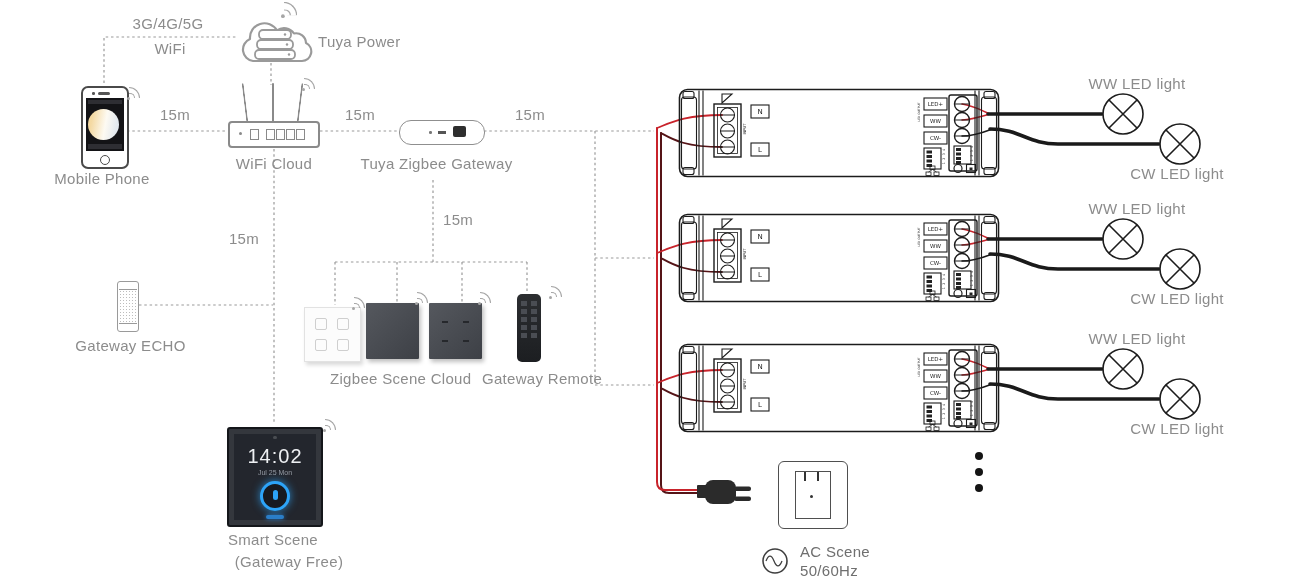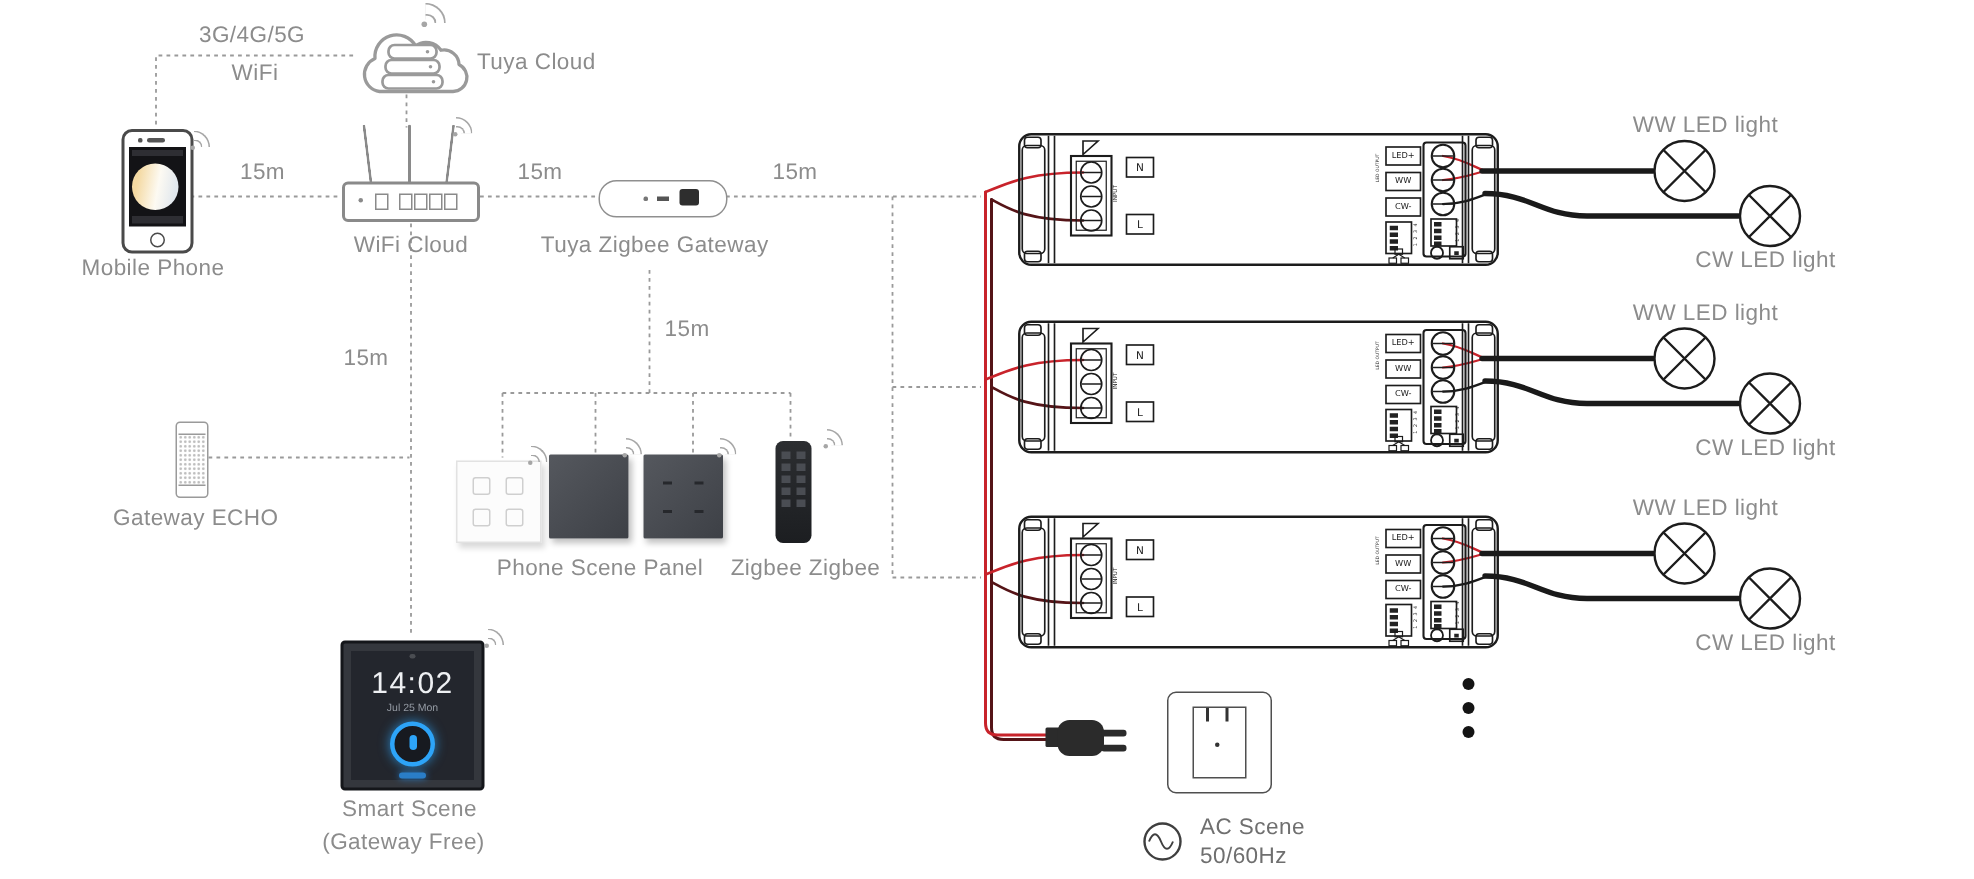--- a/index.html
+++ b/index.html
@@ -494,34 +494,34 @@
   <span class="cOut">LED OUTPUT</span>
   <span class="cO1">LED+</span>
   <span class="cO2">WW</span>
   <span class="cO3">CW-</span>
   <span class="cD1">1 2 3 4</span>
   <span class="cD2">1 2 3 4</span>
 </div>
 
 <span class="lbl ctr" style="left:118px;top:15px;width:100px">3G/4G/5G</span>
 <span class="lbl ctr" style="left:120px;top:40px;width:100px">WiFi</span>
-<span class="lbl" style="left:318px;top:33px">Tuya Cloud</span>
+<span class="lbl" style="left:318px;top:33px">Tuya Power</span>
 <span class="lbl ctr" style="left:150px;top:106px;width:50px">15m</span>
 <span class="lbl ctr" style="left:335px;top:106px;width:50px">15m</span>
 <span class="lbl ctr" style="left:505px;top:106px;width:50px">15m</span>
 <span class="lbl ctr" style="left:52px;top:170px;width:100px">Mobile Phone</span>
 <span class="lbl ctr" style="left:228px;top:155px;width:92px">WiFi Cloud</span>
 <span class="lbl ctr" style="left:354px;top:155px;width:165px">Tuya Zigbee Gateway</span>
 <span class="lbl ctr" style="left:222px;top:230px;width:44px">15m</span>
 <span class="lbl" style="left:443px;top:211px">15m</span>
 <span class="lbl ctr" style="left:68px;top:337px;width:125px">Gateway ECHO</span>
-<span class="lbl ctr" style="left:330px;top:370px;width:140px">Phone Scene Panel</span>
-<span class="lbl ctr" style="left:482px;top:370px;width:110px">Zigbee Zigbee</span>
+<span class="lbl ctr" style="left:330px;top:370px;width:140px">Zigbee Scene Cloud</span>
+<span class="lbl ctr" style="left:482px;top:370px;width:110px">Gateway Remote</span>
 <span class="lbl ctr" style="left:222px;top:531px;width:102px">Smart Scene</span>
-<span class="lbl ctr" style="left:208px;top:553px;width:122px">(Gateway Free)</span>
+<span class="lbl ctr" style="left:228px;top:553px;width:122px">(Gateway Free)</span>
 <span class="lbl" style="left:800px;top:543px;color:#6f6f6f">AC Scene</span>
 <span class="lbl" style="left:800px;top:562px;color:#6f6f6f">50/60Hz</span>
 
 <span class="lbl ctr" style="left:1072px;top:75px;width:130px">WW LED light</span>
 <span class="lbl ctr" style="left:1112px;top:165px;width:130px">CW LED light</span>
 <span class="lbl ctr" style="left:1072px;top:200px;width:130px">WW LED light</span>
 <span class="lbl ctr" style="left:1112px;top:290px;width:130px">CW LED light</span>
 <span class="lbl ctr" style="left:1072px;top:330px;width:130px">WW LED light</span>
 <span class="lbl ctr" style="left:1112px;top:420px;width:130px">CW LED light</span>
 

